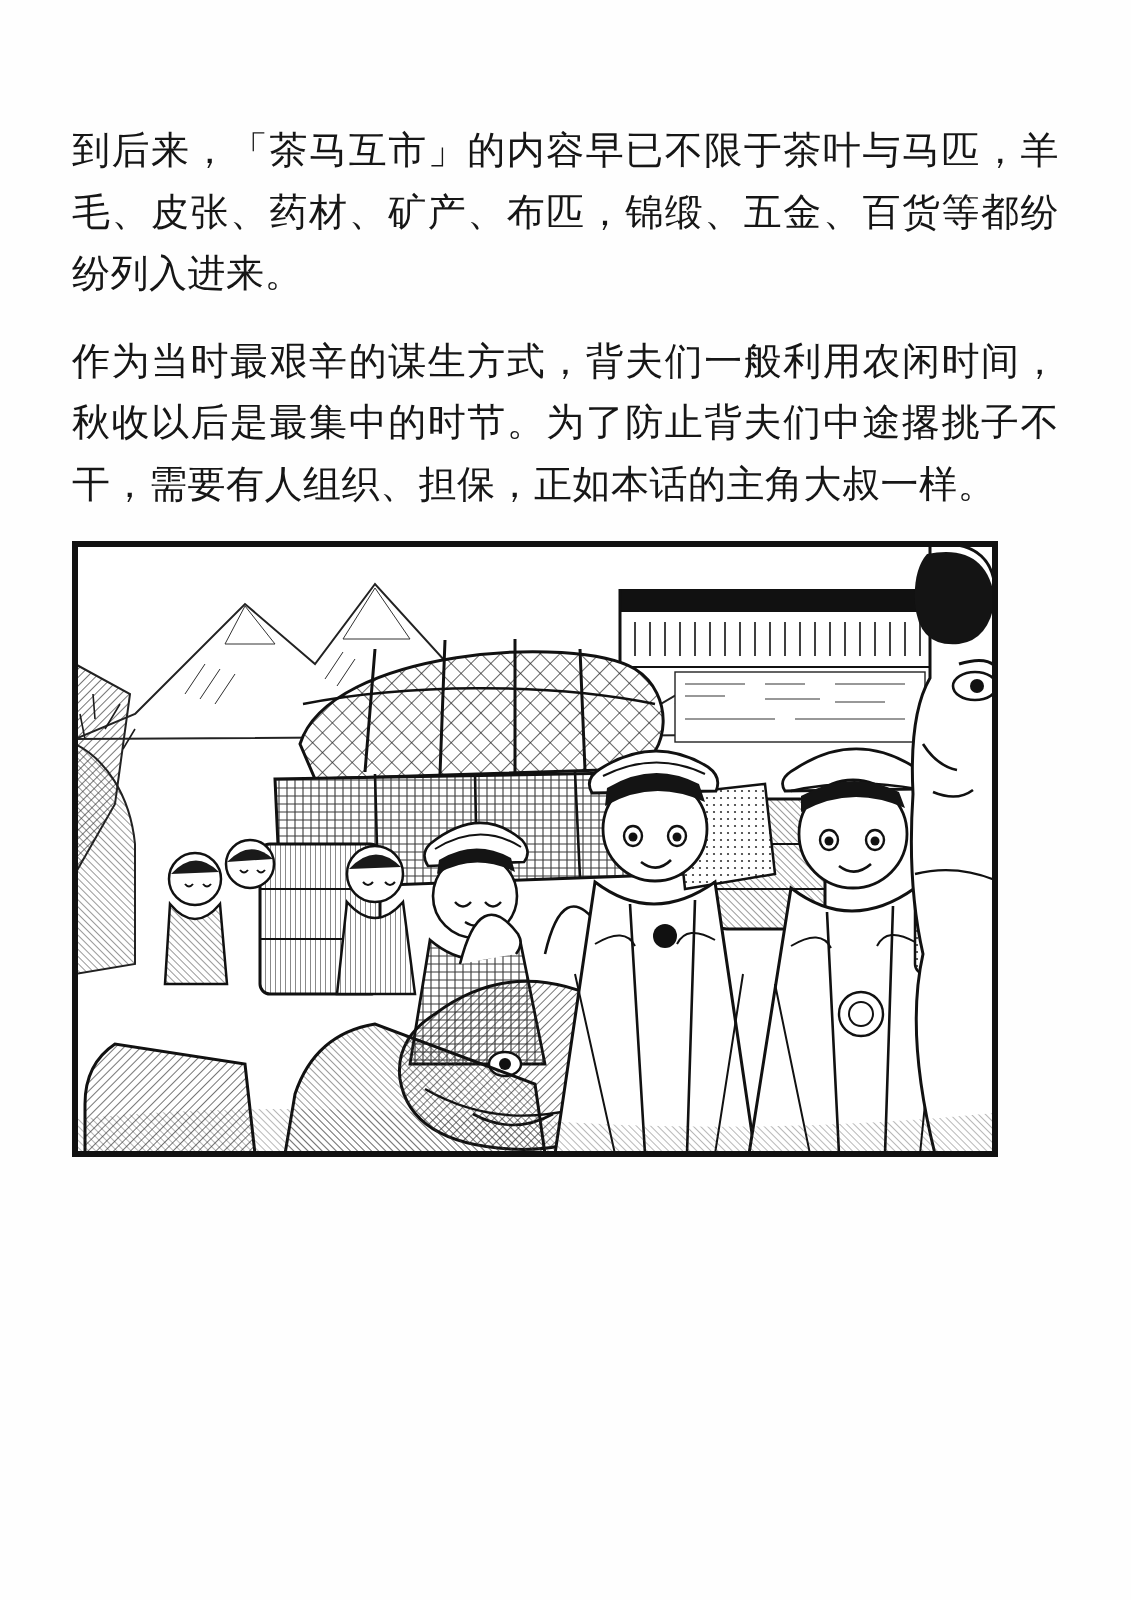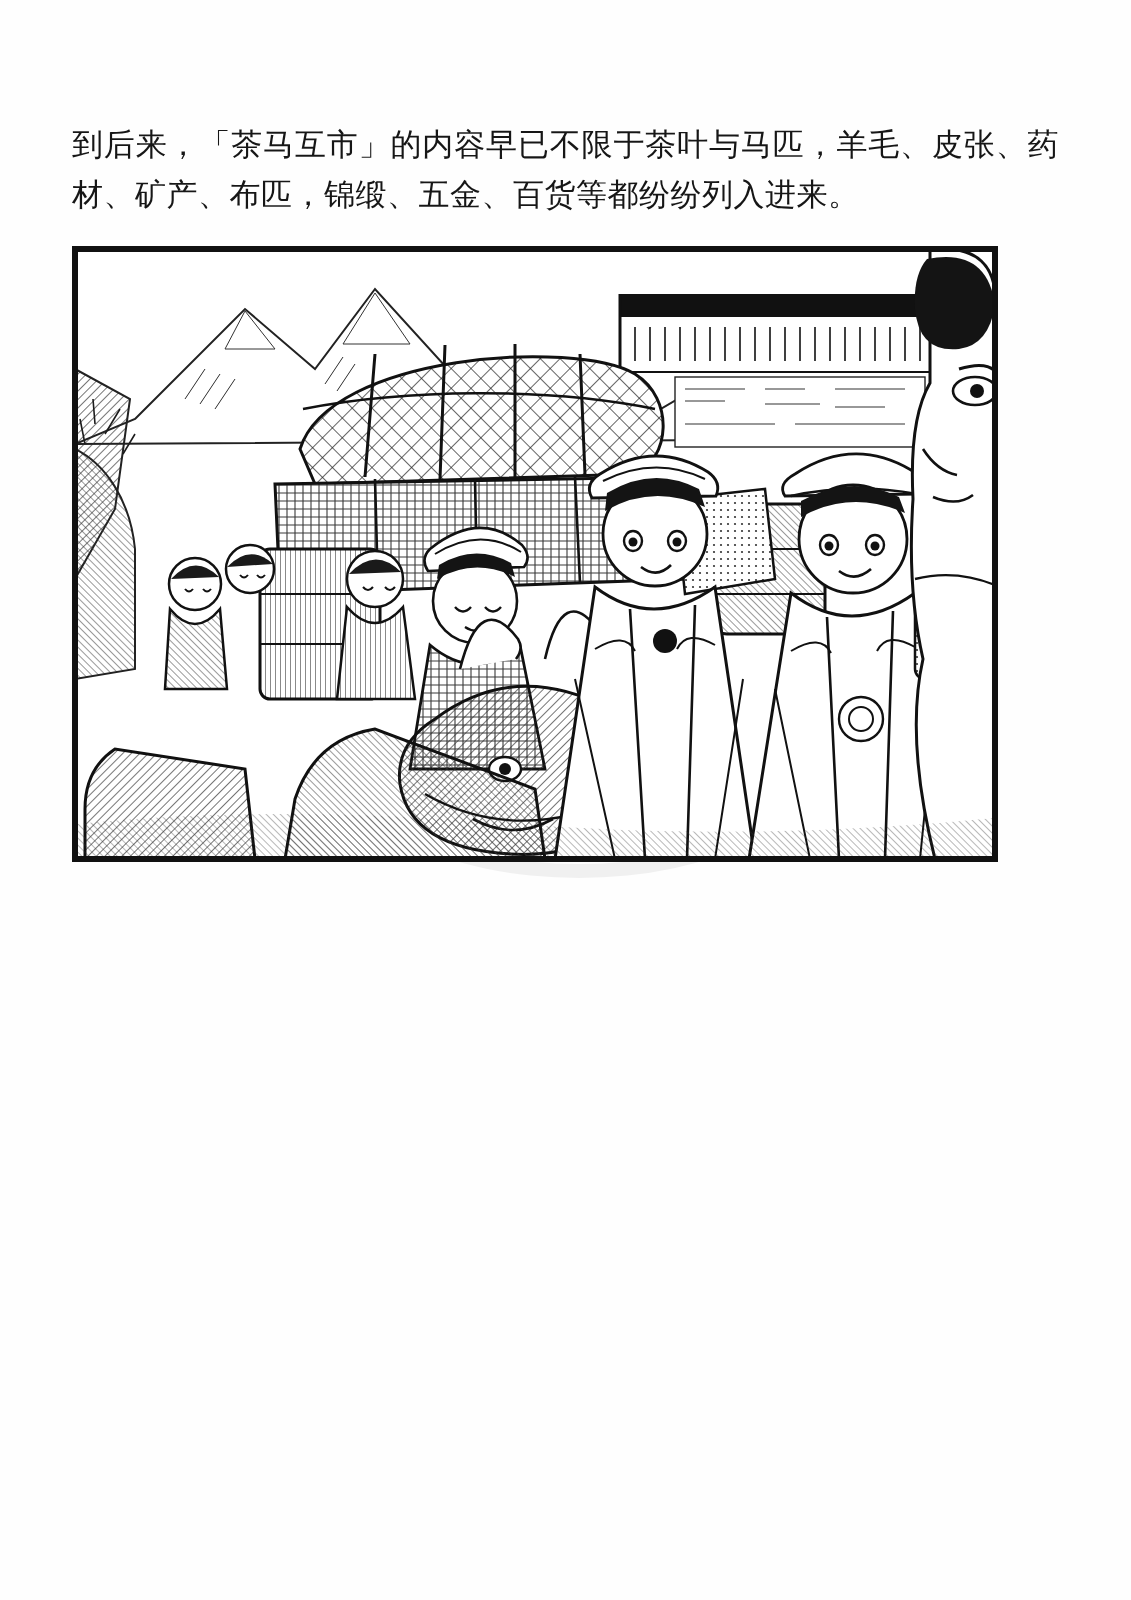--- a/index.html
+++ b/index.html
@@ -44,21 +44,21 @@
     height: 150px;
     border-radius: 50%;
     border: 10px solid rgba(0,0,0,0.05);
   }
   .article {
     position: relative;
     z-index: 2;
   }
   p.para {
     margin: 0 0 26px 0;
-    font-size: 31px;
+    font-size: 38px;
     line-height: 1.62;
     letter-spacing: 0.5px;
     text-align: justify;
     text-justify: inter-ideograph;
     color: #161616;
     font-family: "Liberation Sans", sans-serif;
   }
   .figure {
     position: relative;
     z-index: 3;
@@ -73,20 +73,21 @@
 </style>
 </head>
 <body>
 
 <div class="page">
 
   <div class="watermark"></div>
 
   <div class="article">
     <p class="para">到后来，「茶马互市」的内容早已不限于茶叶与马匹，羊毛、皮张、药材、矿产、布匹，锦缎、五金、百货等都纷纷列入进来。</p>
+    <p class="para">作为当时最艰辛的谋生方式，背夫们一般利用农闲时间，秋收以后是最集中的时节。为了防止背夫们中途撂挑子不干，需要有人组织、担保，正如本话的主角大叔一样。</p>
   </div>
 
   <div class="figure">
     <svg width="920" height="610" viewBox="0 0 920 610" xmlns="http://www.w3.org/2000/svg">
       <defs>
         <pattern id="hatchA" width="6" height="6" patternUnits="userSpaceOnUse" patternTransform="rotate(45)">
           <line x1="0" y1="0" x2="0" y2="6" stroke="#2a2a2a" stroke-width="1.3"></line>
         </pattern>
         <pattern id="hatchB" width="5" height="5" patternUnits="userSpaceOnUse" patternTransform="rotate(-45)">
           <line x1="0" y1="0" x2="0" y2="5" stroke="#333" stroke-width="1"></line>

